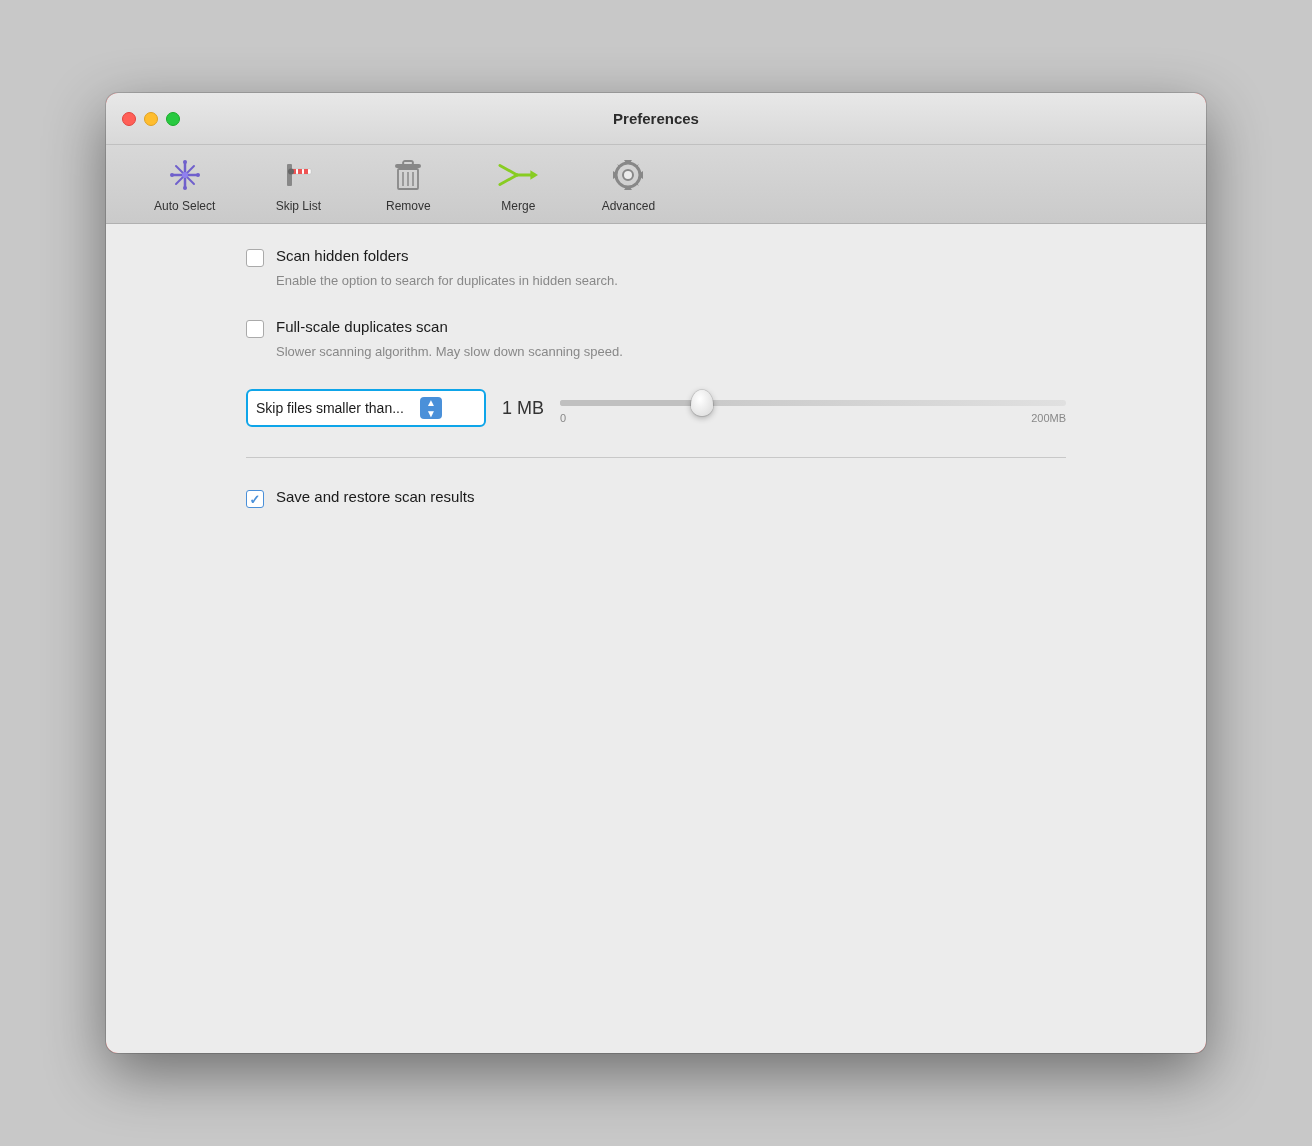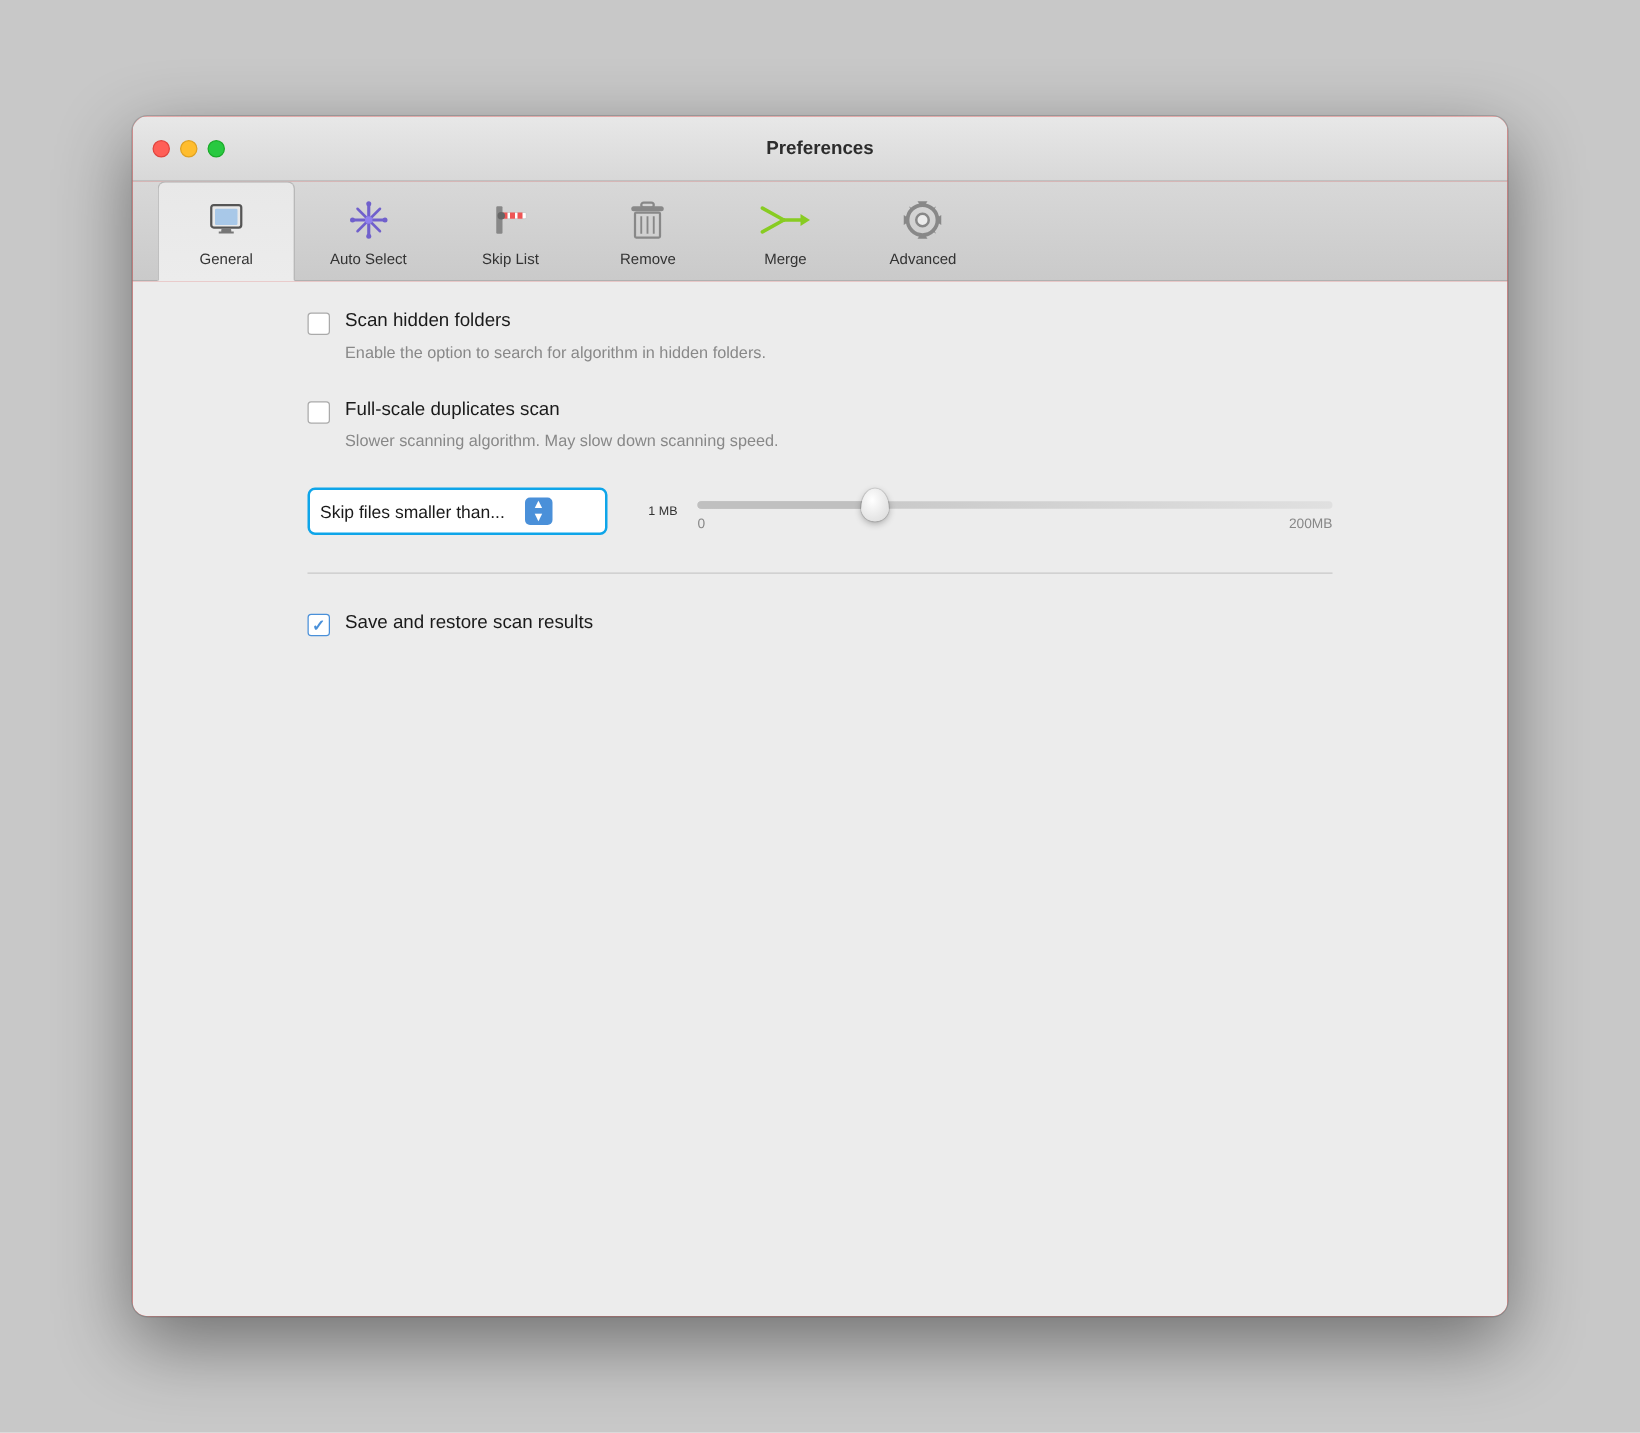--- a/index.html
+++ b/index.html
@@ -194,24 +194,24 @@
       flex-direction: column;
       align-items: center;
       justify-content: center;
       color: white;
       font-size: 10px;
       line-height: 1.1;
       flex-shrink: 0;
     }
 
     .slider-value {
-      font-size: 10px;
+      font-size: 18px;
       color: #333;
       min-width: 40px;
-      text-align: right;
+      text-align: center;
     }
 
     .slider-container {
       flex: 1;
       display: flex;
       flex-direction: column;
       gap: 2px;
     }
 
     .slider-track {
@@ -278,32 +278,20 @@
     <div class="traffic-lights">
       <div class="traffic-light close"></div>
       <div class="traffic-light minimize"></div>
       <div class="traffic-light maximize"></div>
     </div>
     <span class="titlebar-title">Preferences</span>
   </div>
 
   <div class="toolbar">
 
-    <div class="tab-item active">
-      <div class="tab-icon">
-
-        <svg width="36" height="36" viewBox="0 0 36 36">
-          <rect x="6" y="6" width="24" height="18" rx="2" fill="none" stroke="#555" stroke-width="1.8"></rect>
-          <rect x="9" y="9" width="18" height="13" rx="1" fill="#a8c8e8"></rect>
-          <rect x="14" y="25" width="8" height="3" rx="1" fill="#777"></rect>
-          <line x1="12" y1="28" x2="24" y2="28" stroke="#777" stroke-width="1.5"></line>
-        </svg>
-      </div>
-      <span class="tab-label">General</span>
-    </div>
 
     <div class="tab-item">
       <div class="tab-icon">
 
         <svg width="38" height="38" viewBox="0 0 38 38">
           <g transform="translate(19,19)">
 
             <line x1="0" y1="-13" x2="0" y2="13" stroke="#7060cc" stroke-width="2.5" stroke-linecap="round"></line>
             <line x1="-13" y1="0" x2="13" y2="0" stroke="#7060cc" stroke-width="2.5" stroke-linecap="round"></line>
             <line x1="-9" y1="-9" x2="9" y2="9" stroke="#7060cc" stroke-width="2" stroke-linecap="round"></line>
@@ -399,21 +387,21 @@
 
   </div>
 
   <div class="content">
 
     <div class="section">
       <div class="option-row">
         <div class="option-checkbox"></div>
         <span class="option-label">Scan hidden folders</span>
       </div>
-      <p class="option-description">Enable the option to search for algorithm in hidden folders.</p>
+      <p class="option-description">Enable the option to search for duplicates in hidden search.</p>
     </div>
 
     <div class="section">
       <div class="option-row">
         <div class="option-checkbox"></div>
         <span class="option-label">Full-scale duplicates scan</span>
       </div>
       <p class="option-description">Slower scanning algorithm. May slow down scanning speed.</p>
     </div>
 

